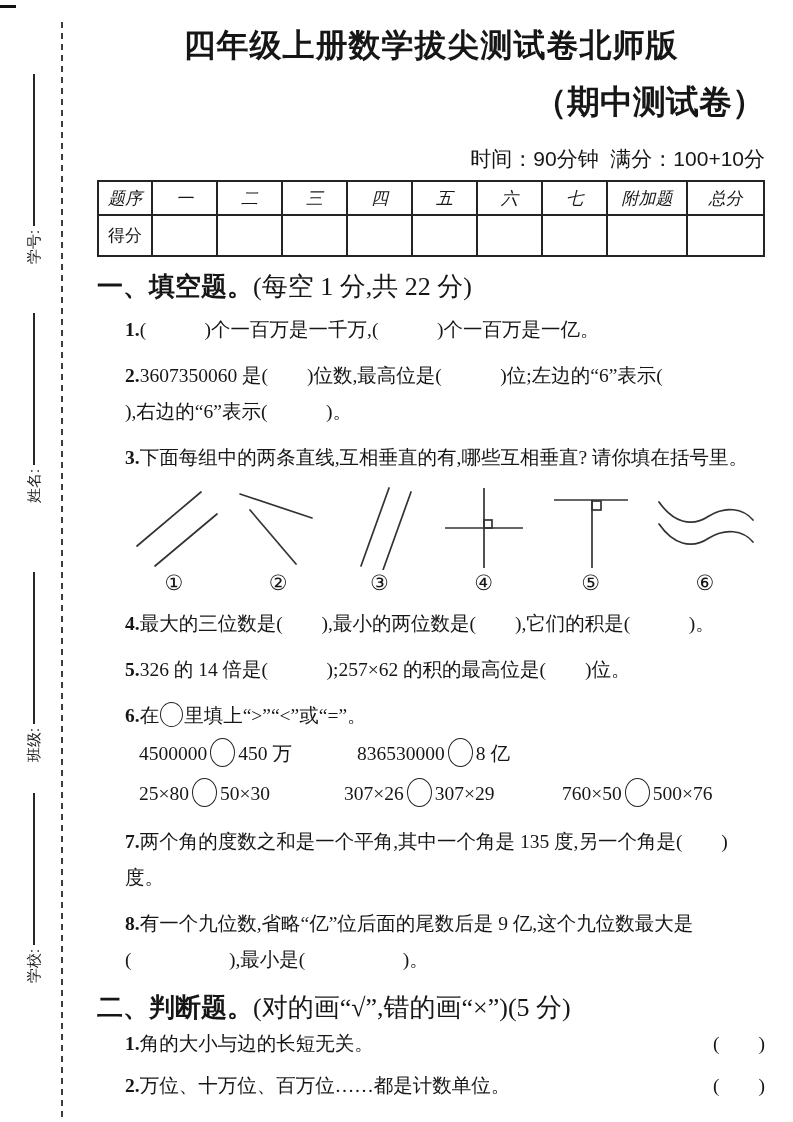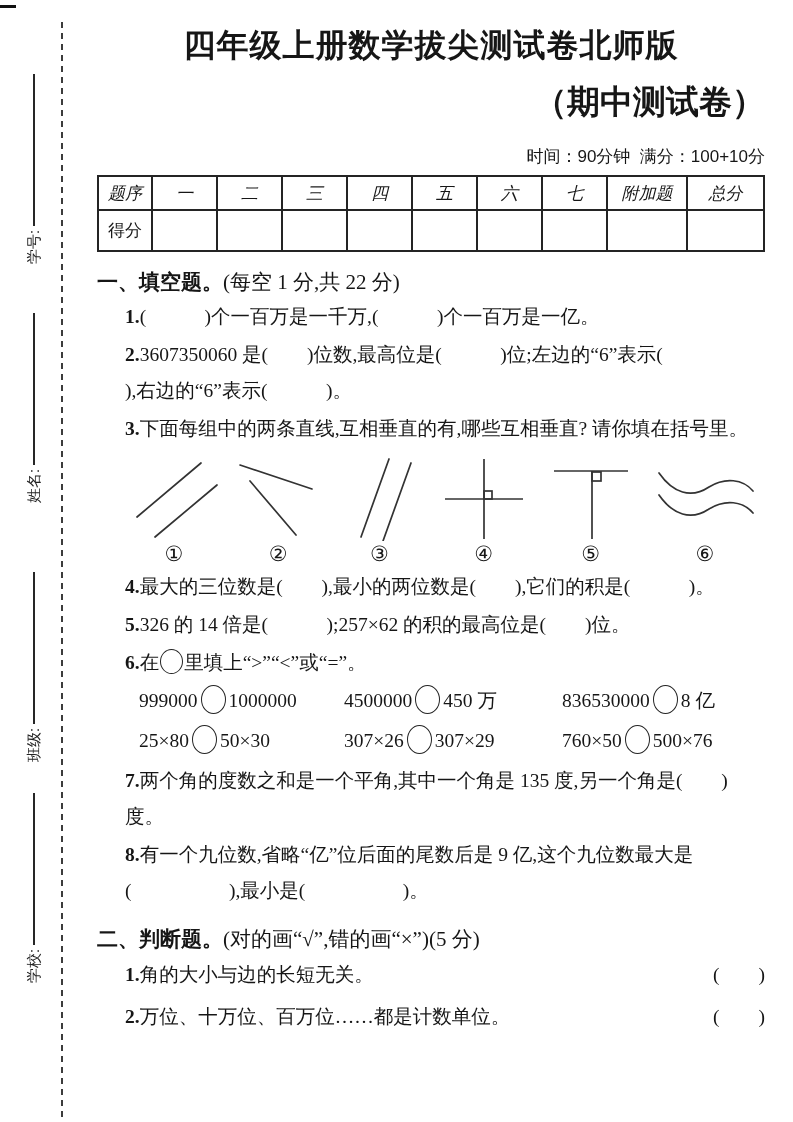--- a/index.html
+++ b/index.html
@@ -25,34 +25,34 @@
   .content{position:absolute;left:97px;top:0;width:668px;}
   .title{
     margin:24px 0 0 0;text-align:center;font-size:32px;font-weight:bold;letter-spacing:1px;
     font-family:"Liberation Sans","DejaVu Sans",sans-serif;
   }
   .subtitle{
     margin:12px 0 0 0;text-align:right;font-size:33px;font-weight:bold;
     font-family:"Liberation Sans","DejaVu Sans",sans-serif;
   }
   .info{
-    margin-top:20px;text-align:right;font-size:17px;
+    margin-top:20px;text-align:right;font-size:21px;
     font-family:"Liberation Sans","DejaVu Sans",sans-serif;white-space:pre-wrap;
   }
   
   table.score{border-collapse:collapse;width:100%;margin-top:7px;table-layout:fixed;}
   table.score td{
     border:2px solid #242424;text-align:center;font-size:17px;padding:0;
   }
   table.score tr.hdr td{height:32px;font-style:italic;}
   table.score tr.scr td{height:39px;}
   
-  .sec-h{margin-top:15px;font-size:21px;line-height:30px;white-space:pre-wrap;}
+  .sec-h{margin-top:15px;font-size:26px;line-height:30px;white-space:pre-wrap;}
   .sec-h .t{font-weight:bold;}
-  .q{padding-left:28px;font-size:19.5px;line-height:36px;white-space:pre-wrap;margin-top:2px;}
+  .q{padding-left:28px;font-size:19.5px;line-height:36px;white-space:pre-wrap;margin-top:10px;}
   .q .n{font-weight:bold;}
   
   .diag-row{display:flex;justify-content:space-between;align-items:flex-start;
     padding:8px 8px 0 32px;}
   .diag{text-align:center;}
   .diag svg{display:block;margin:0 auto;}
   .diag-label{font-size:21px;margin-top:1px;}
   .pv-row{display:flex;gap:72px;padding-left:28px;font-size:19.5px;line-height:34px;
     margin-top:4px;white-space:pre-wrap;}
   
@@ -211,21 +211,20 @@
     </div>
 
 
     <div class="q"><span class="n">4.</span><span>最大的三位数是(　　),最小的两位数是(　　),它们的积是(　　　)。</span></div>
 
     <div class="q"><span class="n">5.</span><span>326 的 14 倍是(　　　);257×62 的积的最高位是(　　)位。</span></div>
 
     <div class="q"><span class="n">6.</span><span>在</span><span class="cmp-circle small"></span><span>里填上“&gt;”“&lt;”或“=”。</span></div>
 
     <div class="cmp-row">
-      <span class="cmp-item w1"><span>999000</span><span class="cmp-circle"></span><span>1000000</span></span>
       <span class="cmp-item w2"><span>4500000</span><span class="cmp-circle"></span><span>450 万</span></span>
       <span class="cmp-item"><span>836530000</span><span class="cmp-circle"></span><span>8 亿</span></span>
     </div>
     <div class="cmp-row">
       <span class="cmp-item w1"><span>25×80</span><span class="cmp-circle"></span><span>50×30</span></span>
       <span class="cmp-item w2"><span>307×26</span><span class="cmp-circle"></span><span>307×29</span></span>
       <span class="cmp-item"><span>760×50</span><span class="cmp-circle"></span><span>500×76</span></span>
     </div>
 
     <div class="q"><span class="n">7.</span><span>两个角的度数之和是一个平角,其中一个角是 135 度,另一个角是(　　)度。</span></div>

